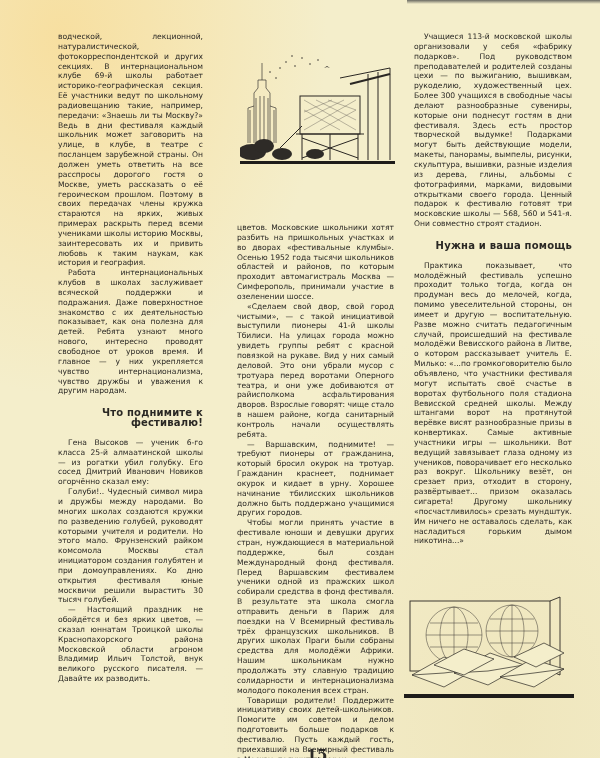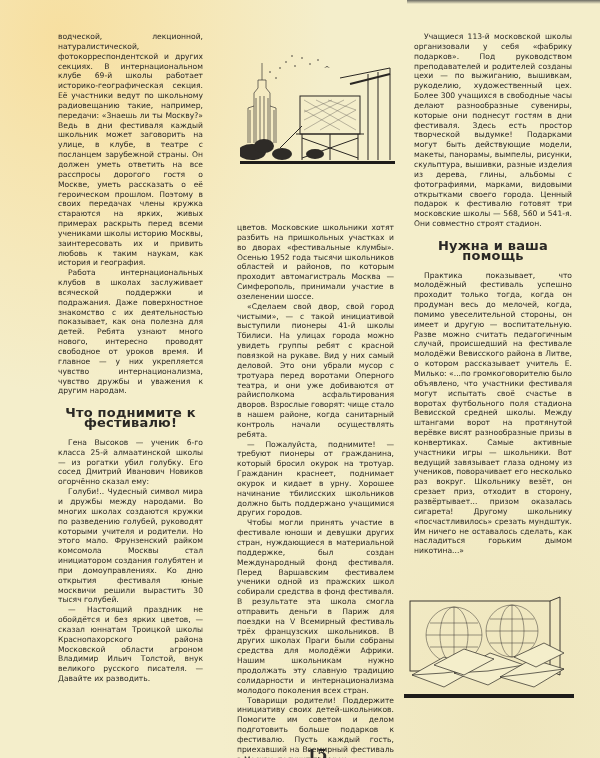--- a/index.html
+++ b/index.html
@@ -16,21 +16,21 @@
     .col {
       position: absolute;
       font-size: 7.6px;
       line-height: 9.85px;
       text-align: justify;
       hyphens: manual;
     }
     .col p { margin: 0; text-indent: 10px; }
     .col p.noindent { text-indent: 0; }
     .col h3 {
-      font-size: 13px; font-weight: bold; text-align: center;
+      font-size: 10px; font-weight: bold; text-align: right;
       margin: 12px 0 10px 0; letter-spacing: 0.2px;
     }
     #col1 { left: 46px; top: 32px; width: 145px; }
     #col2 { left: 225px; top: 223px; width: 157px; }
     #col3 { left: 402px; top: 32px; width: 158px; }
     .illus {
       position: absolute;
       border-bottom: 3px solid #1e1c1a;
     }
     #illus-top { left: 228px; top: 48px; width: 155px; height: 113px; }
@@ -119,21 +119,21 @@
         <ellipse cx="24" cy="98" rx="10" ry="7"></ellipse>
         <ellipse cx="42" cy="106" rx="10" ry="6"></ellipse>
         <ellipse cx="75" cy="106" rx="9" ry="5"></ellipse>
       </g>
     </svg>
   </div>
 
   <div class="col" id="col2">
     <p class="noindent">цветов. Московские школьники хотят разбить на пришкольных участках и во дворах «фестивальные клумбы». Осенью 1952 года тысячи школьников областей и районов, по которым проходит автомагистраль Москва — Симферополь, принимали участие в озеленении шоссе.</p>
     <p>«Сделаем свой двор, свой город чистыми», — с такой инициативой выступили пионеры 41-й школы Тбилиси. На улицах города можно увидеть группы ребят с красной повязкой на рукаве. Вид у них самый деловой. Это они убрали мусор с тротуара перед воротами Оперного театра, и они уже добиваются от райисполкома асфальтирования дворов. Взрослые говорят: чище стало в нашем районе, когда санитарный контроль начали осуществлять ребята.</p>
-    <p>— Пожалуйста, поднимите! — требуют пионеры от гражданина, который бросил окурок на тротуар. Гражданин краснеет, поднимает окурок и кидает в урну. Хорошее начинание тбилисских школьников должно быть поддержано учащимися других городов.</p>
+    <p>— Варшавским, поднимите! — требуют пионеры от гражданина, который бросил окурок на тротуар. Гражданин краснеет, поднимает окурок и кидает в урну. Хорошее начинание тбилисских школьников должно быть поддержано учащимися других городов.</p>
     <p>Чтобы могли принять участие в фестивале юноши и девушки других стран, нуждающиеся в материальной поддержке, был создан Международный фонд фестиваля. Перед Варшавским фестивалем ученики одной из пражских школ собирали средства в фонд фестиваля. В результате эта школа смогла отправить деньги в Париж для поездки на V Всемирный фестиваль трёх французских школьников. В других школах Праги были собраны средства для молодёжи Африки. Нашим школьникам нужно продолжать эту славную традицию солидарности и интернационализма молодого поколения всех стран.</p>
     <p>Товарищи родители! Поддержите инициативу своих детей-школьников. Помогите им советом и делом подготовить больше подарков к фестивалю. Пусть каждый гость, приехавший на Всемирный фестиваль в Москву, получит подарок.</p>
   </div>
 
   <div class="col" id="col3">
     <p>Учащиеся 113-й московской школы организовали у себя «фабрику подарков». Под руководством преподавателей и родителей созданы цехи — по выжиганию, вышивкам, рукоделию, художественный цех. Более 300 учащихся в свободные часы делают разнообразные сувениры, которые они поднесут гостям в дни фестиваля. Здесь есть простор творческой выдумке! Подарками могут быть действующие модели, макеты, панорамы, вымпелы, рисунки, скульптура, вышивки, разные изделия из дерева, глины, альбомы с фотографиями, марками, видовыми открытками своего города. Ценный подарок к фестивалю готовят три московские школы — 568, 560 и 541-я. Они совместно строят стадион.</p>
     <h3>Нужна и ваша помощь</h3>
     <p>Практика показывает, что молодёжный фестиваль успешно проходит только тогда, когда он продуман весь до мелочей, когда, помимо увеселительной стороны, он имеет и другую — воспитательную. Разве можно считать педагогичным случай, происшедший на фестивале молодёжи Вевисского района в Литве, о котором рассказывает учитель Е. Милько: «...по громкоговорителю было объявлено, что участники фестиваля могут испытать своё счастье в воротах футбольного поля стадиона Вевисской средней школы. Между штангами ворот на протянутой верёвке висят разнообразные призы в конвертиках. Самые активные участники игры — школьники. Вот ведущий завязывает глаза одному из учеников, поворачивает его несколько раз вокруг. Школьнику везёт, он срезает приз, отходит в сторону, развёртывает... призом оказалась сигарета! Другому школьнику «посчастливилось» срезать мундштук. Им ничего не оставалось сделать, как насладиться горьким дымом никотина...»</p>
   </div>
 

